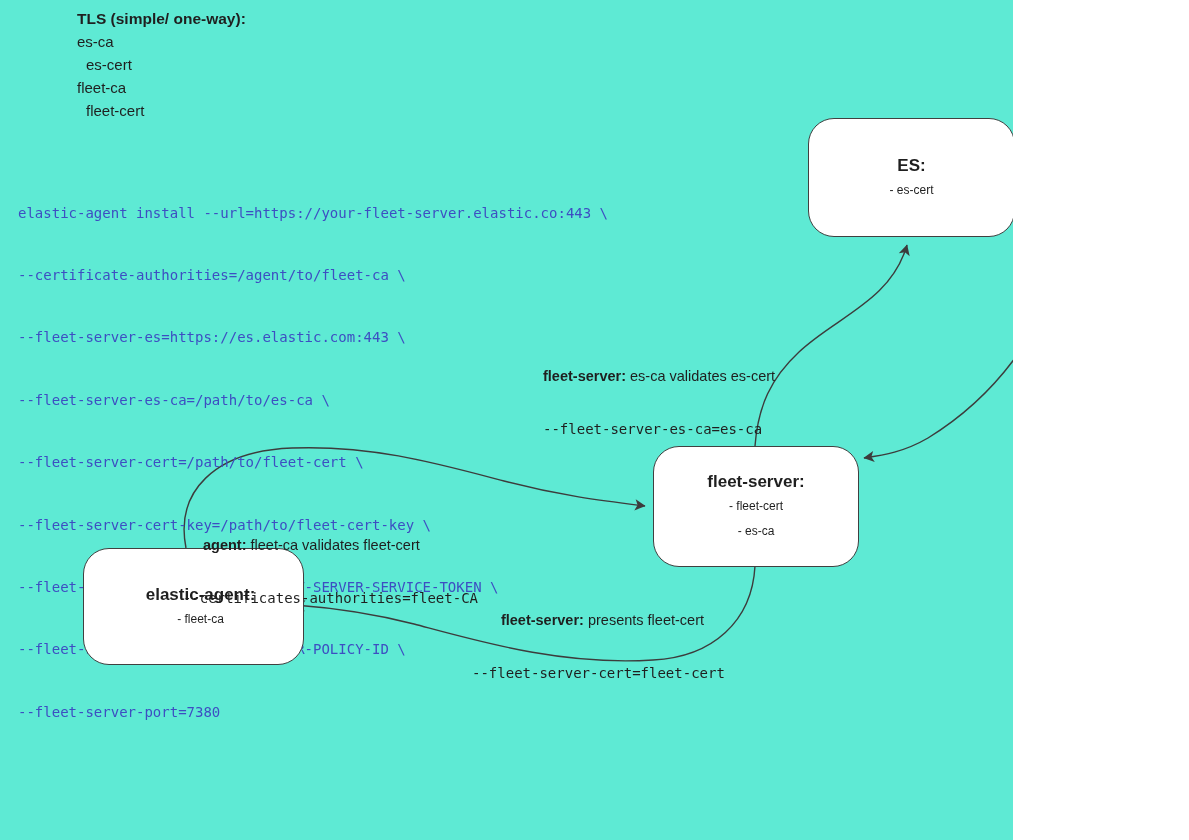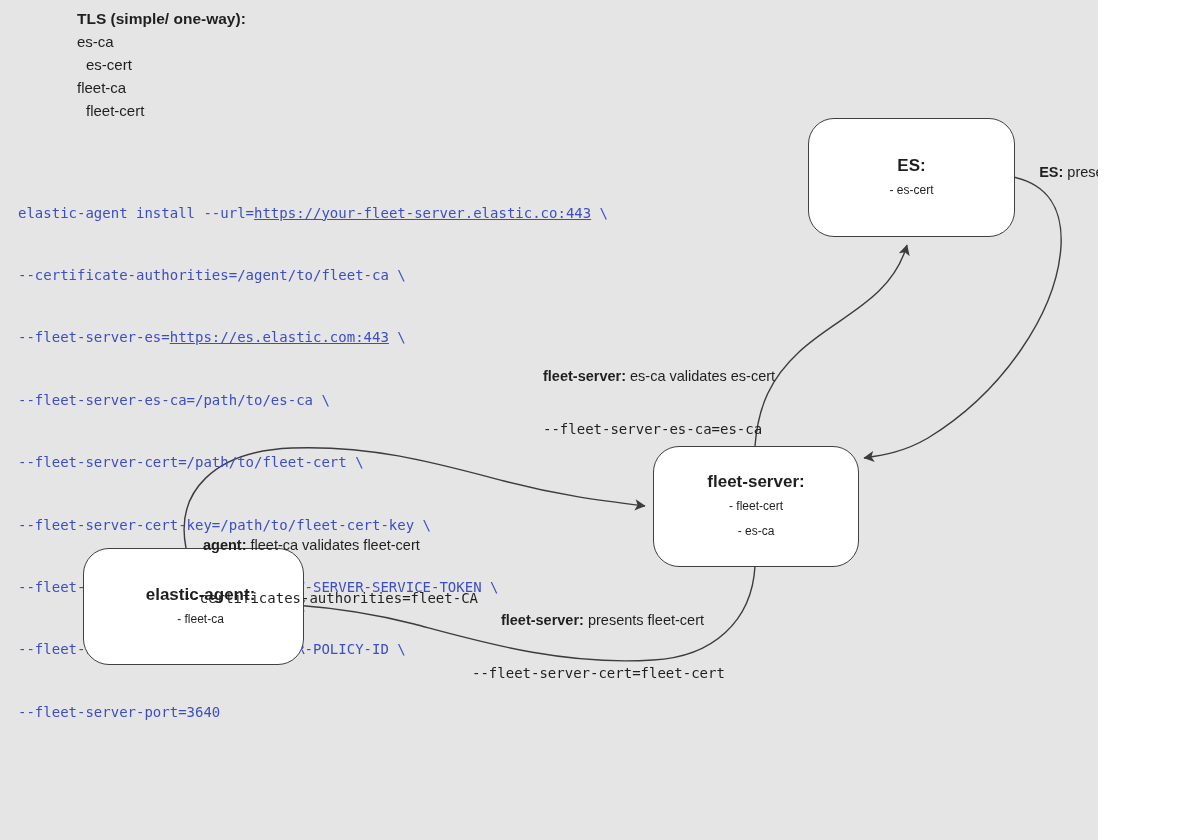--- a/index.html
+++ b/index.html
@@ -1,30 +1,30 @@
 <!DOCTYPE html>
 <html><head>
 <meta charset="utf-8">
 <style>
   html,body{margin:0;padding:0;background:#ffffff;}
   .canvas{
-    position:relative;width:1098px;height:840px;background:#e5e5e5;overflow:hidden;
+    position:relative;width:1013px;height:840px;background:#5eead4;overflow:hidden;
     font-family:"Liberation Sans",sans-serif;color:#1f1f1f;
   }
   .arrows{position:absolute;left:0;top:0;width:1189px;height:840px;}
 
   
   .legend{position:absolute;left:77px;top:7px;font-size:15px;line-height:23px;}
   .legend-title{font-weight:700;font-size:15.5px;}
   .legend-row.indent{padding-left:9px;}
 
   
   .cmd{position:absolute;left:18px;top:161px;font-family:"DejaVu Sans Mono","Liberation Mono",monospace;
        font-size:14px;line-height:20.8px;color:#3d4ec2;white-space:pre;}
-  .cmd .lnk{text-decoration:underline;}
+  .cmd .lnk{}
 
   
   .node{position:absolute;border:1.5px solid #404040;border-radius:26px;background:#ffffff;
         display:flex;flex-direction:column;align-items:center;justify-content:center;
         text-align:center;line-height:25px;}
   .node-title{font-weight:700;font-size:17px;}
   .node-item{font-size:12px;}
   .node-es{left:808px;top:118px;width:205px;height:117px;}
   .node-fs{left:653px;top:446px;width:204px;height:119px;}
   .node-agent{left:83px;top:548px;width:205px;height:115px;padding-left:14px;}
@@ -69,21 +69,21 @@
 
   <div class="cmd">
     <div class="cmd-line"><span>elastic-agent install --url=</span><span class="lnk">https://your-fleet-server.elastic.co:443</span><span> \</span></div>
     <div class="cmd-line">--certificate-authorities=/agent/to/fleet-ca \</div>
     <div class="cmd-line"><span>--fleet-server-es=</span><span class="lnk">https://es.elastic.com:443</span><span> \</span></div>
     <div class="cmd-line">--fleet-server-es-ca=/path/to/es-ca \</div>
     <div class="cmd-line">--fleet-server-cert=/path/to/fleet-cert \</div>
     <div class="cmd-line">--fleet-server-cert-key=/path/to/fleet-cert-key \</div>
     <div class="cmd-line">--fleet-server-service-token=FLEET-SERVER-SERVICE-TOKEN \</div>
     <div class="cmd-line">--fleet-server-policy=FLEET-SERVER-POLICY-ID \</div>
-    <div class="cmd-line">--fleet-server-port=3640</div>
+    <div class="cmd-line">--fleet-server-port=7380</div>
   </div>
 
   <div class="node node-es">
     <div class="node-title">ES:</div>
     <div class="node-item">- es-cert</div>
   </div>
 
   <div class="node node-fs">
     <div class="node-title">fleet-server:</div>
     <div class="node-item">- fleet-cert</div>

